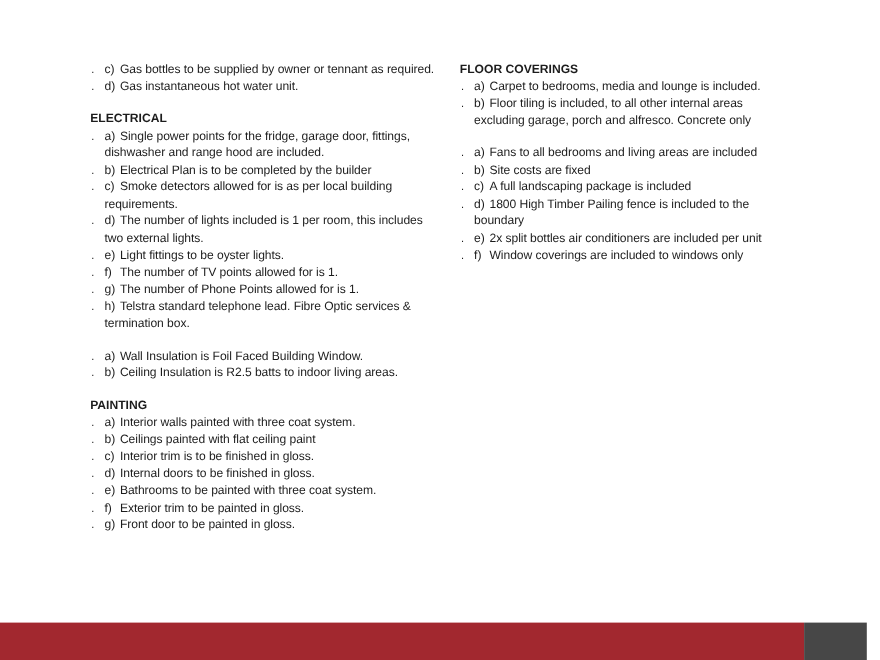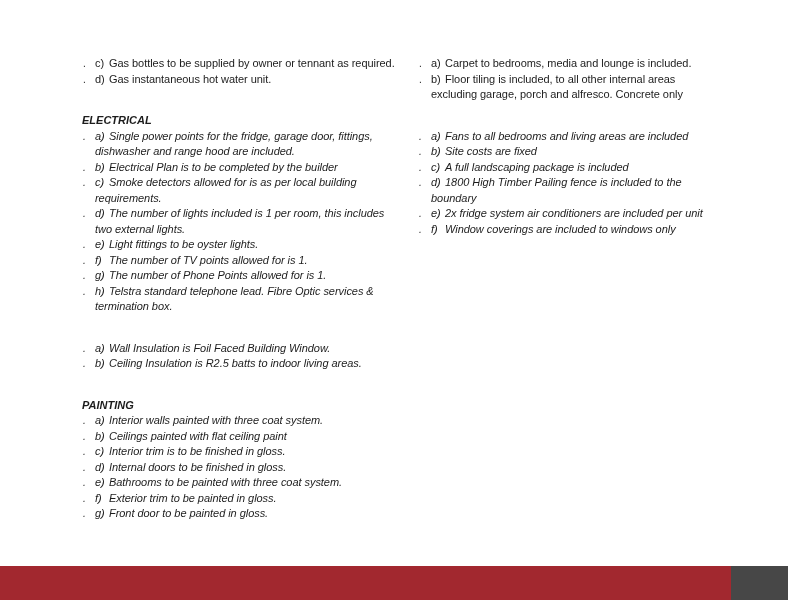--- a/index.html
+++ b/index.html
@@ -19,21 +19,21 @@
   .col {
     position: absolute;
     top: 56px;
     font-size: 11px;
     line-height: 15.5px;
     letter-spacing: -0.05px;
   }
   .col-left  { left: 82px;  width: 322px; }
   .col-right { left: 418px; width: 300px; }
 
-  .section + .section { margin-top: 26px; font-style: italic; }
+  .section + .section { margin-top: 14px; }
 
   .hdr {
     font-weight: 700;
     letter-spacing: 0;
   }
   .item {
     position: relative;
     padding-left: 13px;
   }
   .bullet {
@@ -91,27 +91,28 @@
         <div class="item"><span class="bullet">.</span><span class="letter">b)</span><span class="text">Ceilings painted with flat ceiling paint</span></div>
         <div class="item"><span class="bullet">.</span><span class="letter">c)</span><span class="text">Interior trim is to be finished in gloss.</span></div>
         <div class="item"><span class="bullet">.</span><span class="letter">d)</span><span class="text">Internal doors to be finished in gloss.</span></div>
         <div class="item"><span class="bullet">.</span><span class="letter">e)</span><span class="text">Bathrooms to be painted with three coat system.</span></div>
         <div class="item"><span class="bullet">.</span><span class="letter">f)</span><span class="text">Exterior trim to be painted in gloss.</span></div>
         <div class="item"><span class="bullet">.</span><span class="letter">g)</span><span class="text">Front door to be painted in gloss.</span></div>
       </div>
     </div>
   <div class="col col-right" id="col-right">
       <div class="section">
+        <div class="hdr">FLOOR COVERINGS</div>
         <div class="item"><span class="bullet">.</span><span class="letter">a)</span><span class="text">Carpet to bedrooms, media and lounge is included.</span></div>
         <div class="item"><span class="bullet">.</span><span class="letter">b)</span><span class="text">Floor tiling is included, to all other internal areas excluding garage, porch and alfresco. Concrete only</span></div>
       </div>
       <div class="section">
         <div class="item"><span class="bullet">.</span><span class="letter">a)</span><span class="text">Fans to all bedrooms and living areas are included</span></div>
         <div class="item"><span class="bullet">.</span><span class="letter">b)</span><span class="text">Site costs are fixed</span></div>
         <div class="item"><span class="bullet">.</span><span class="letter">c)</span><span class="text">A full landscaping package is included</span></div>
         <div class="item"><span class="bullet">.</span><span class="letter">d)</span><span class="text">1800 High Timber Pailing fence is included to the boundary</span></div>
-        <div class="item"><span class="bullet">.</span><span class="letter">e)</span><span class="text">2x fridge system air conditioners are included per unit</span></div>
+        <div class="item"><span class="bullet">.</span><span class="letter">e)</span><span class="text">2x split bottles air conditioners are included per unit</span></div>
         <div class="item"><span class="bullet">.</span><span class="letter">f)</span><span class="text">Window coverings are included to windows only</span></div>
       </div>
     </div>
   <div class="footer-bar" style="background: rgb(162, 40, 47);"></div>
   <div class="footer-block" style="background: rgb(71, 71, 71);"></div>
 </div>
 
 </body></html>

